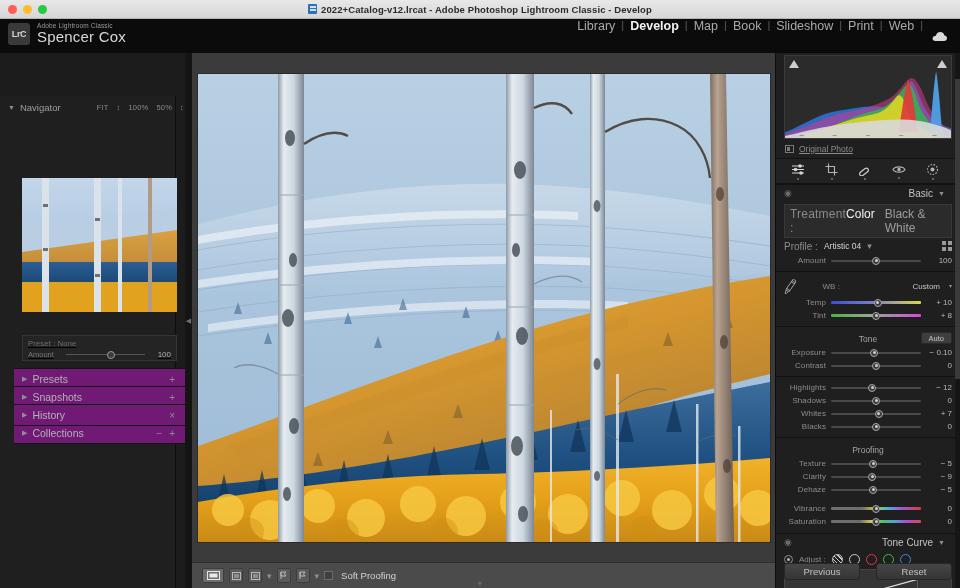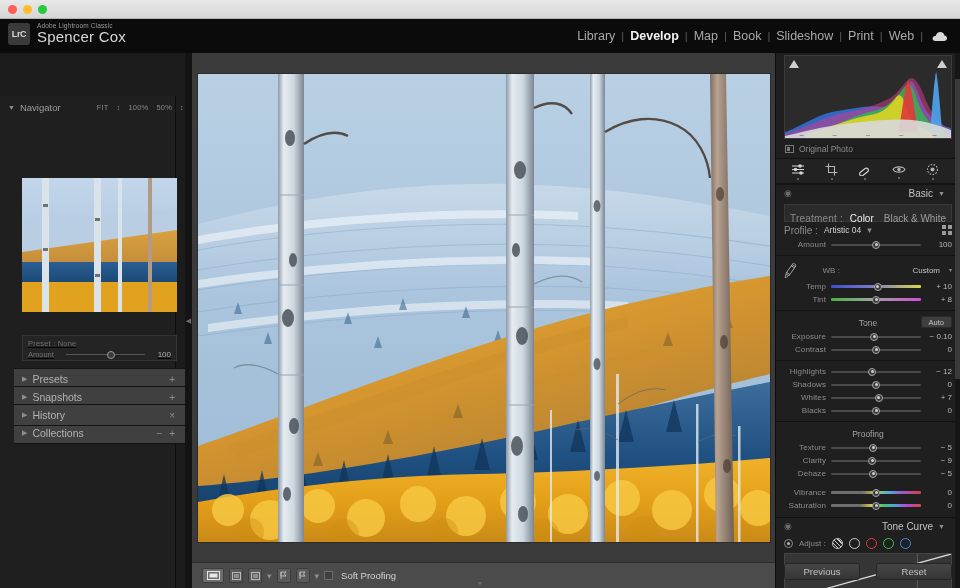--- a/index.html
+++ b/index.html
@@ -47,21 +47,21 @@
     width:22px; height:22px; border-radius:3px; background:#3a3a3a;
     color:#d7d7d7; font-size:9px; font-weight:bold;
     display:flex; align-items:center; justify-content:center; letter-spacing:-.3px;
   }
   .id-lines { line-height:1.08; }
   .id-small { font-size:6.5px; color:#9a9a9a; letter-spacing:.15px; }
   .id-big { font-size:15px; color:#d8d8d8; letter-spacing:.2px; }
 
   .modules {
     position:absolute; right:12px; top:0; height:34px;
-    display:flex; align-items:center; gap:0px; font-size:12.5px;
+    display:flex; gap:0px; font-size:12.5px;
   }
   .mod { color:#a9a9a9; padding:0 6px; }
   .mod.active { color:#f2f2f2; font-weight:bold; }
   .sep { color:#5a5a5a; font-size:11px; }
   .cloud-icon { margin-left:8px; display:flex; align-items:center; }
 
   
   .body { position:absolute; left:0; top:53px; width:960px; height:535px; }
 
   .leftpanel {
@@ -107,21 +107,21 @@
   .mini-track { flex:1; height:1px; background:#555; position:relative; }
   .mini-knob {
     position:absolute; left:52%; top:-3.5px; width:8px; height:8px;
     border-radius:50%; background:#3a3a3a; border:1px solid #9a9a9a;
   }
   .amount-val { font-size:8px; color:#b0b0b0; width:22px; text-align:right; }
 
   .lsection {
     position:absolute; left:14px; width:171px; height:22px;
     display:flex; align-items:center; border-top:1px solid #141414;
-    border-bottom:1px solid #141414; background:#404040;
+    border-bottom:1px solid #141414; background:#701a75;
     font-size:10.5px; color:#b2b2b2; padding:0 8px;
   }
   .lsection .ctrl { margin-left:auto; color:#8d8d8d; font-size:10px; letter-spacing:2px;}
 
   
   .lbuttons { position:absolute; left:14px; bottom:14px; width:171px; display:flex; gap:4px; }
   .btn {
     flex:1; height:17px; border-radius:3px;
     background:linear-gradient(#464646,#353535); border:1px solid #262626;
     color:#c2c2c2; font-size:9.5px; display:flex; align-items:center; justify-content:center;
@@ -166,40 +166,40 @@
   .clip {
     position:absolute; width:0; height:0; border-left:5px solid transparent;
     border-right:5px solid transparent; border-bottom:8px solid #cfcfcf; top:4px;
   }
   .clip.l{left:4px;} .clip.r{right:4px;}
   .hist-ticks { position:absolute; left:0; right:0; bottom:3px; display:flex;
     justify-content:space-around; color:#585858; font-size:7px; }
   .origrow { display:flex; align-items:center; gap:5px; padding:5px 9px 4px; }
   .sqchk { width:9px; height:8px; border:1px solid #7a7a7a; position:relative; }
   .sqchk::after{content:"";position:absolute;left:1px;top:1px;width:3px;height:4px;background:#7a7a7a;}
-  .origlabel { font-size:8.5px; color:#8c8c8c; }
+  .origlabel { font-size:8.5px; color:#8c8c8c;text-decoration:underline; }
 
   .toolstrip {
     height:26px; border-top:1px solid #121212; border-bottom:1px solid #121212;
     background:#222; display:flex; align-items:center; justify-content:center; gap:20px;
     padding-right:6px;
   }
   .tool { position:relative; display:flex; flex-direction:column; align-items:center; }
   .tool .udot { width:2px;height:2px;background:#7b7b7b;border-radius:50%;margin-top:2px; }
 
   .section-head {
     height:17px; display:flex; align-items:center; justify-content:flex-end;
     padding:0 10px 0 8px; font-size:10px; color:#c2c2c2; gap:5px;
     background:#1f1f1f; border-top:1px solid #131313;
   }
   .section-head .eye { margin-right:auto; color:#6f6f6f; font-size:9px; }
 
   .treat {
     margin:3px 8px 0; height:15px; background:#2b2b2b; border:1px solid #383838;
-    display:flex; font-size:10px; color:#8a8a8a; padding:8px 5px;
+    display:flex; align-items:center; font-size:12px; color:#8a8a8a; padding:16px 5px;
   }
   .treat .t-lab { letter-spacing:.2px; }
   .treat .t-opt { margin-left:auto; display:flex; gap:10px; color:#9d9d9d; }
   .treat .t-opt .sel { color:#f0f0f0; }
 
   .row {
     display:flex; align-items:center; height:13px; padding:0 8px; gap:5px;
   }
   .rlabel { font-size:8px; color:#8d8d8d; text-align:right; letter-spacing:.1px; }
   .rvalue { font-size:8px; color:#b8b8b8; text-align:right; width:26px; }
@@ -266,20 +266,24 @@
 </head>
 <body>
 
 <div class="app">
 
   <div class="titlebar">
     <div class="traffic">
       <span class="dot red"></span>
       <span class="dot yel"></span>
       <span class="dot grn"></span>
+    </div>
+    <div class="title-text">
+      <span class="title-icon"></span>
+      <span>2022+Catalog-v12.lrcat - Adobe Photoshop Lightroom Classic - Develop</span>
     </div>
   </div>
 
   <div class="topbar">
     <div class="identity">
       <div class="lrc-badge">LrC</div>
       <div class="id-lines">
         <div class="id-small">Adobe Lightroom Classic</div>
         <div class="id-big">Spencer Cox</div>
       </div>

